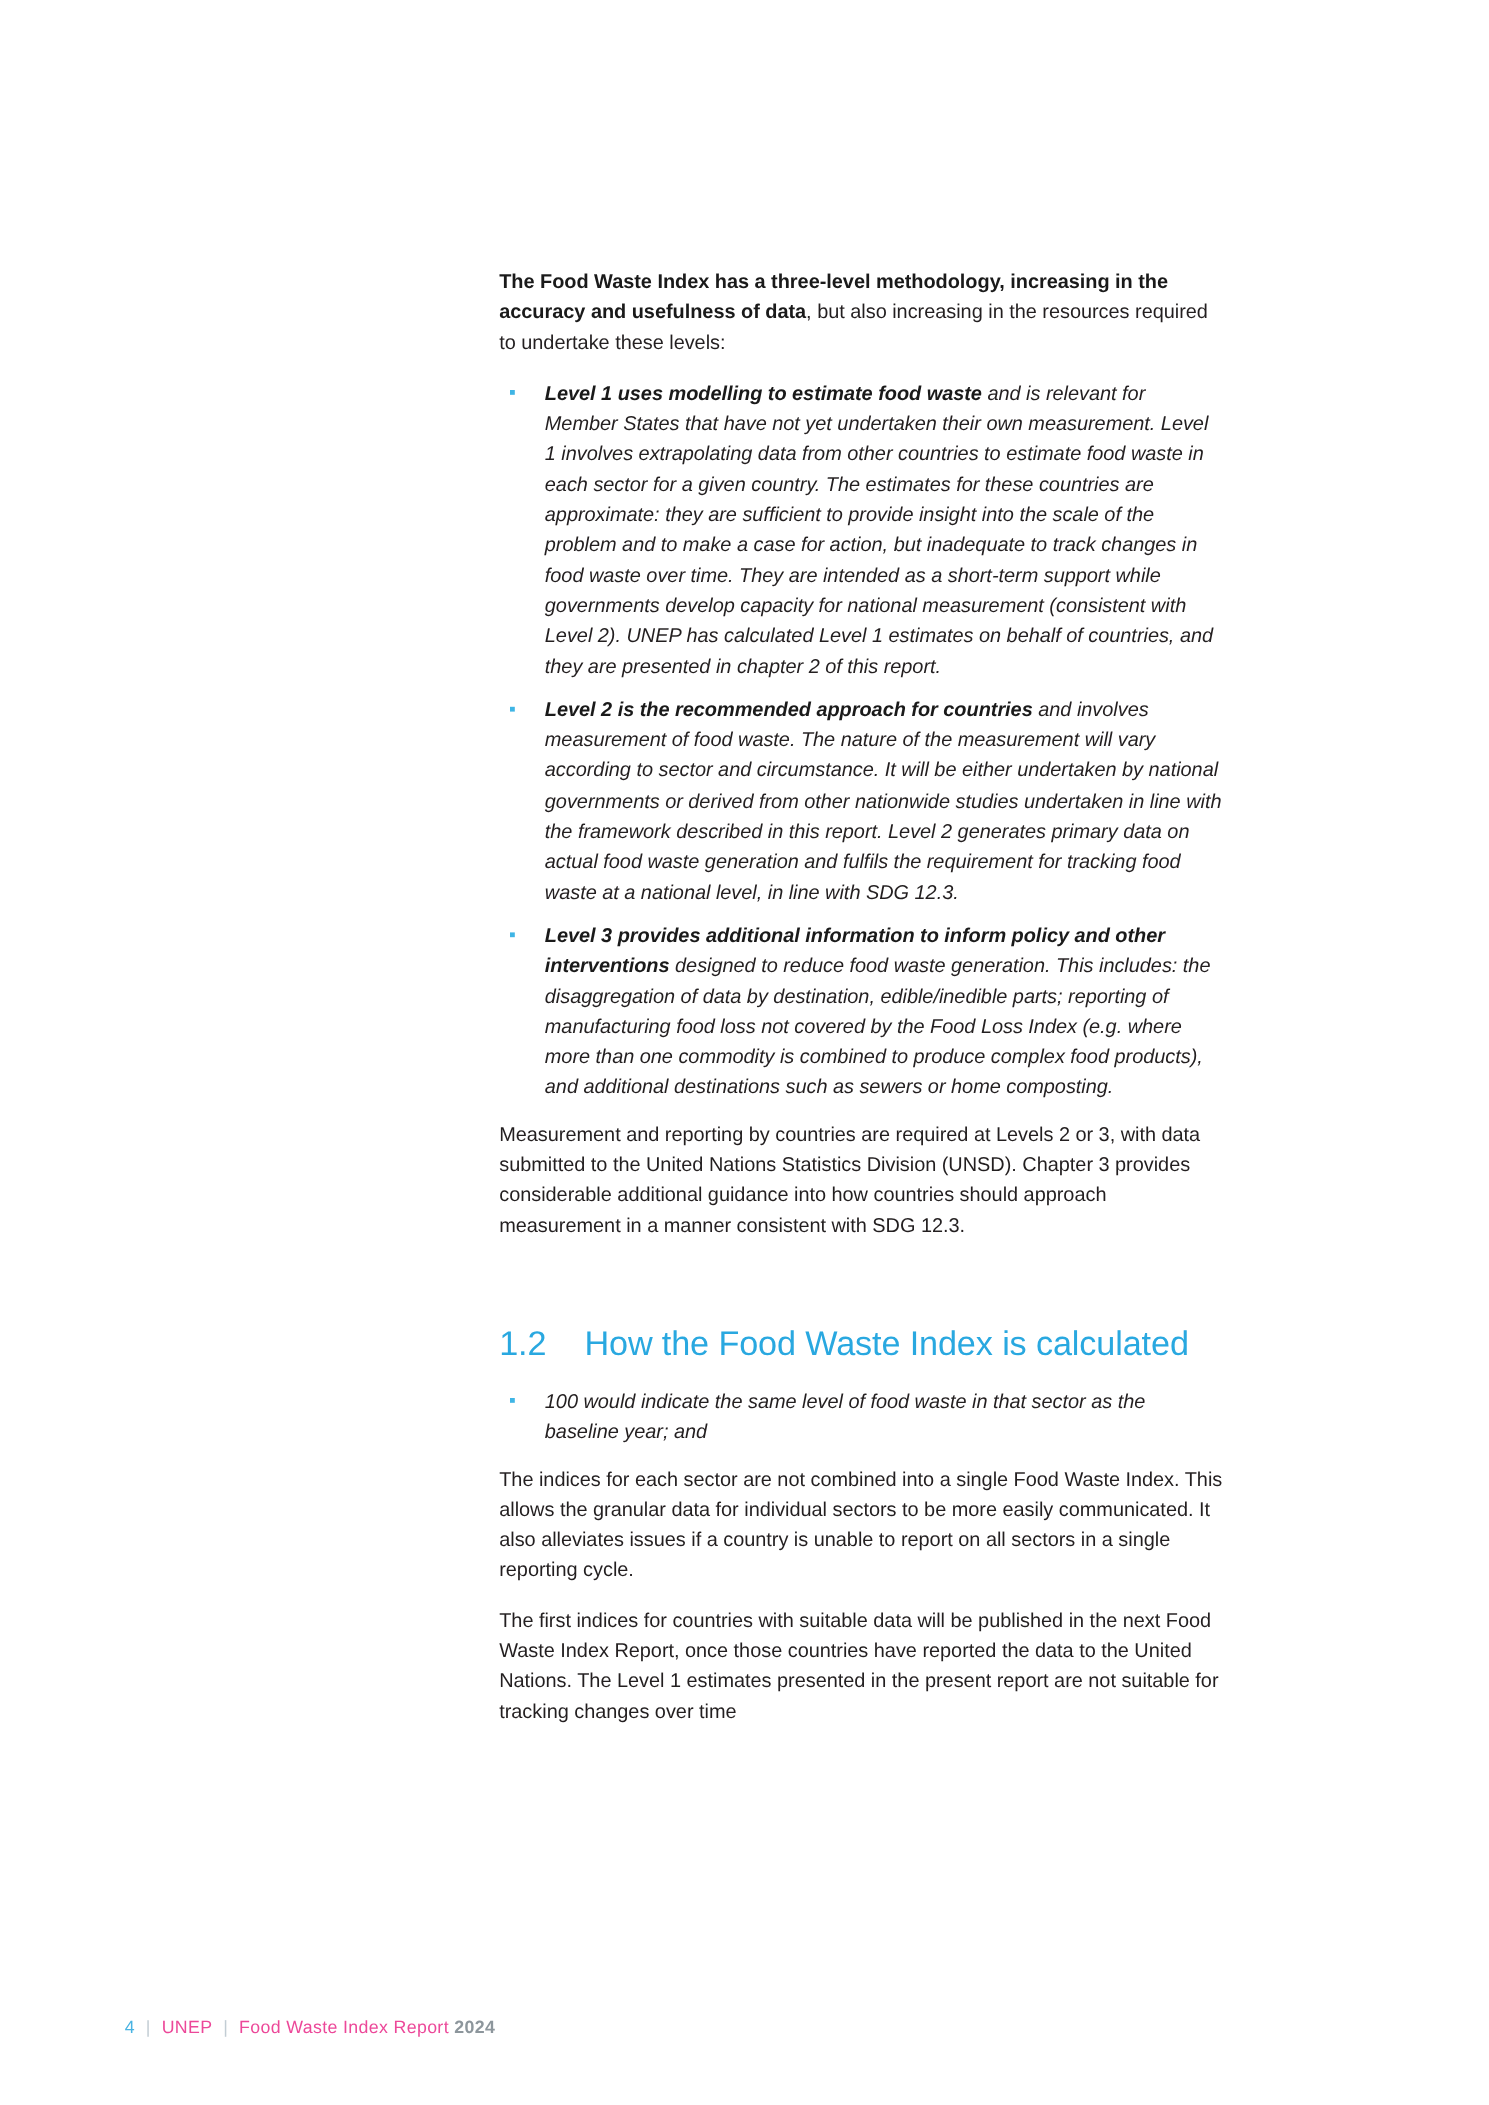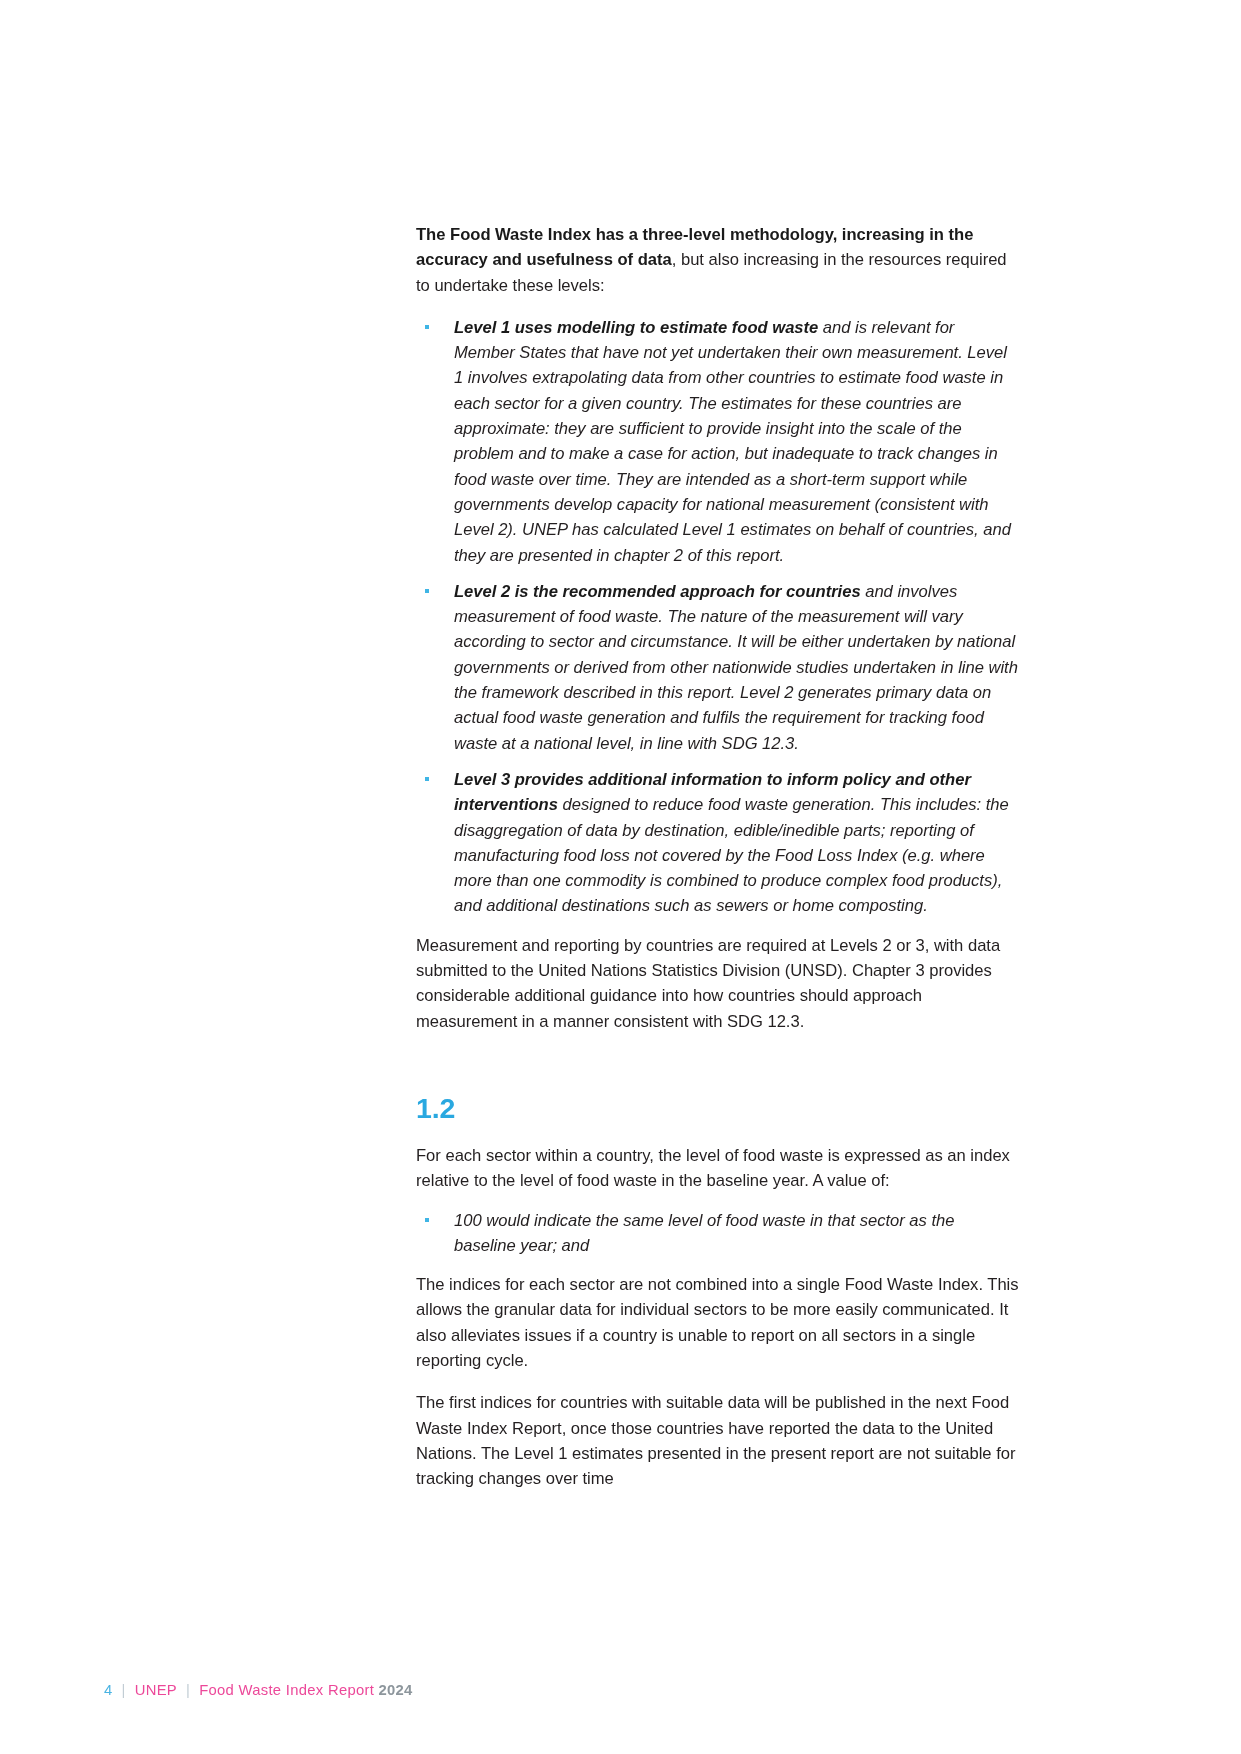--- a/index.html
+++ b/index.html
@@ -67,25 +67,26 @@
     left: 9px;
     top: 10.5px;
     width: 4px;
     height: 4px;
     background: #3fb5e5;
     display: block;
   }
   h2.section-heading {
     font-size: 28.5px;
     line-height: 34px;
-    font-weight: bold;
+    font-weight: normal;
     color: #29a8e0;
-    margin: 4px 0 18px 0;
+    margin: 16px 0 18px 0;
     letter-spacing: -0.1px;
     display: flex;
+    justify-content: center;
   }
   h2.section-heading .num {
     display: inline-block;
     min-width: 71px;
     flex: 0 0 auto;
   }
   h2.section-heading .title {
     flex: 1 1 auto;
   }
   .heading-gap {
@@ -141,23 +142,23 @@
         <span class="bullet-text"><b>Level 3 provides additional information to inform policy and other interventions</b><span> designed to reduce food waste generation. This includes: the disaggregation of data by destination, edible/inedible parts; reporting of manufacturing food loss not covered by the Food Loss Index (e.g. where more than one commodity is combined to produce complex food products), and additional destinations such as sewers or home composting.</span></span>
       </li>
     </ul>
 
     <p class="para">Measurement and reporting by countries are required at Levels 2 or 3, with data submitted to the United Nations Statistics Division (UNSD). Chapter 3 provides considerable additional guidance into how countries should approach measurement in a manner consistent with SDG 12.3.</p>
 
     <div class="heading-gap"></div>
 
     <h2 class="section-heading">
       <span class="num">1.2</span>
+      <span class="title">How the Food Waste Index is calculated</span>
     </h2>
 
-    <p class="para tight">For each sector within a country, the level of food waste is expressed as an index relative to the level of food waste in the baseline year. A value of:</p>
 
     <ul class="bullets">
       <li>
         <span class="marker"></span>
         <span class="bullet-text">100 would indicate the same level of food waste in that sector as the baseline year; and</span>
       </li>
     </ul>
 
     <p class="para">The indices for each sector are not combined into a single Food Waste Index. This allows the granular data for individual sectors to be more easily communicated. It also alleviates issues if a country is unable to report on all sectors in a single reporting cycle.</p>
 

